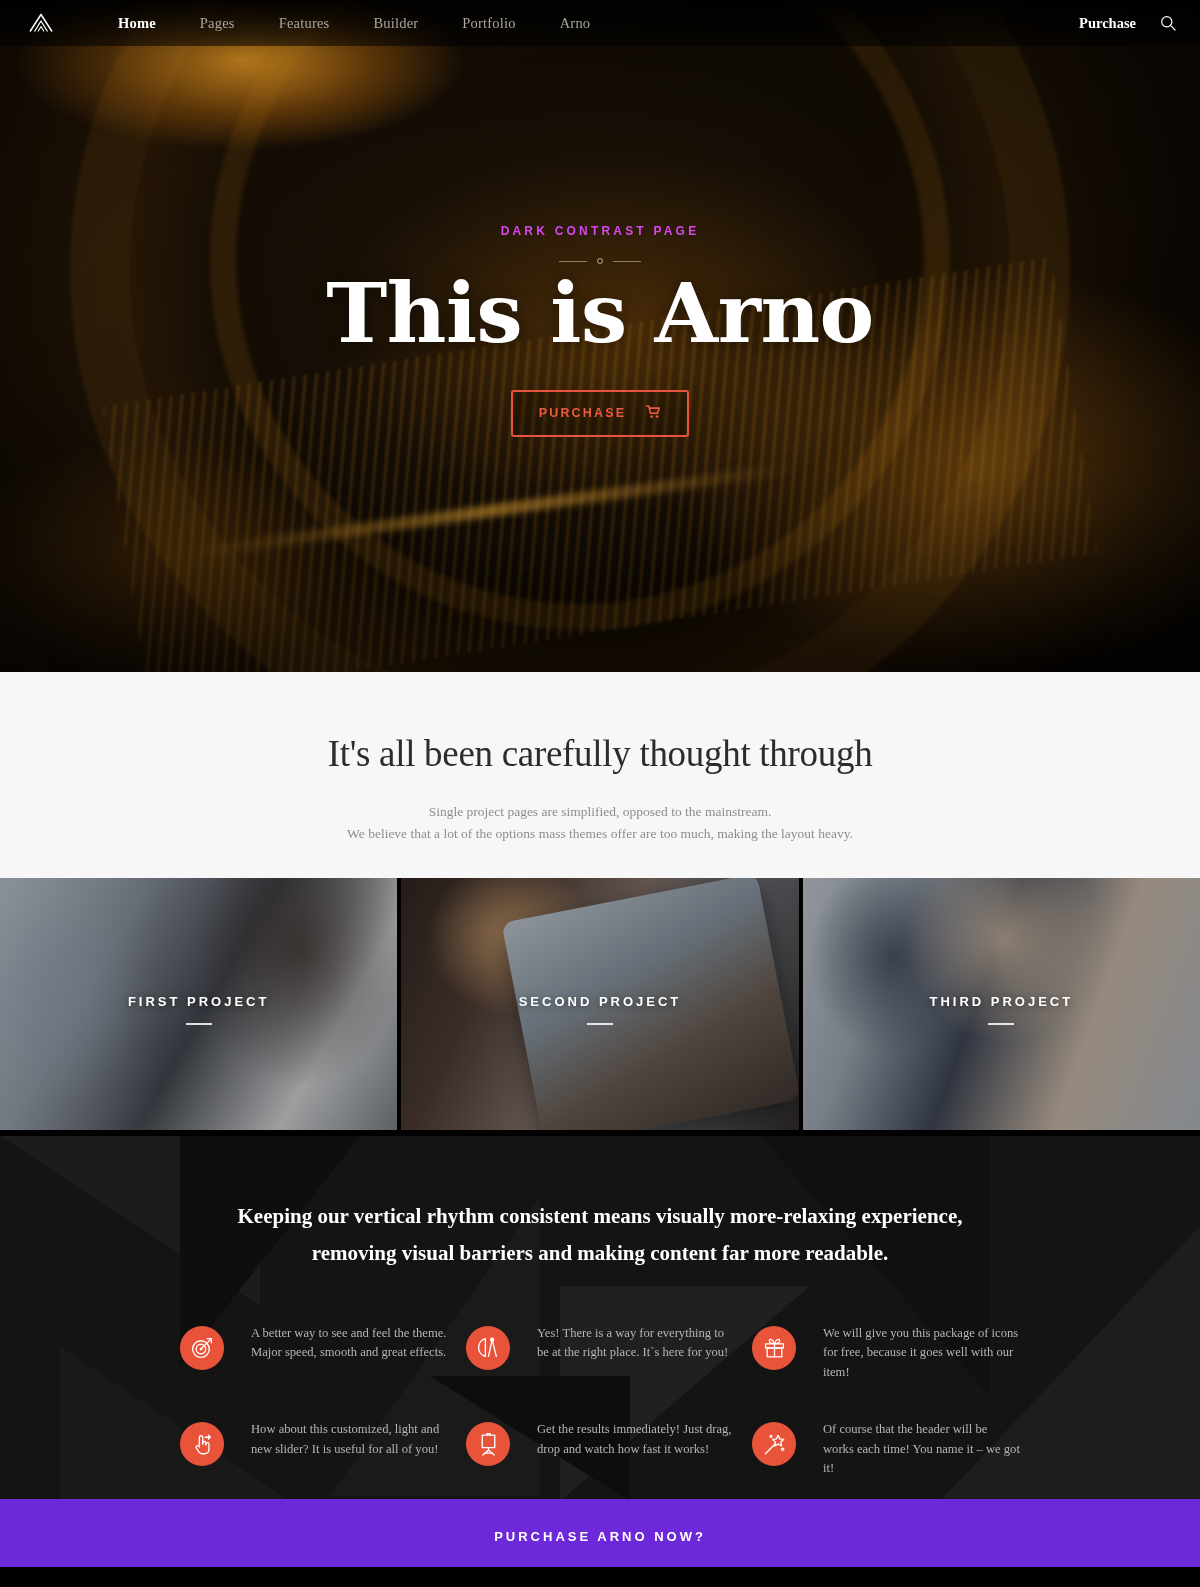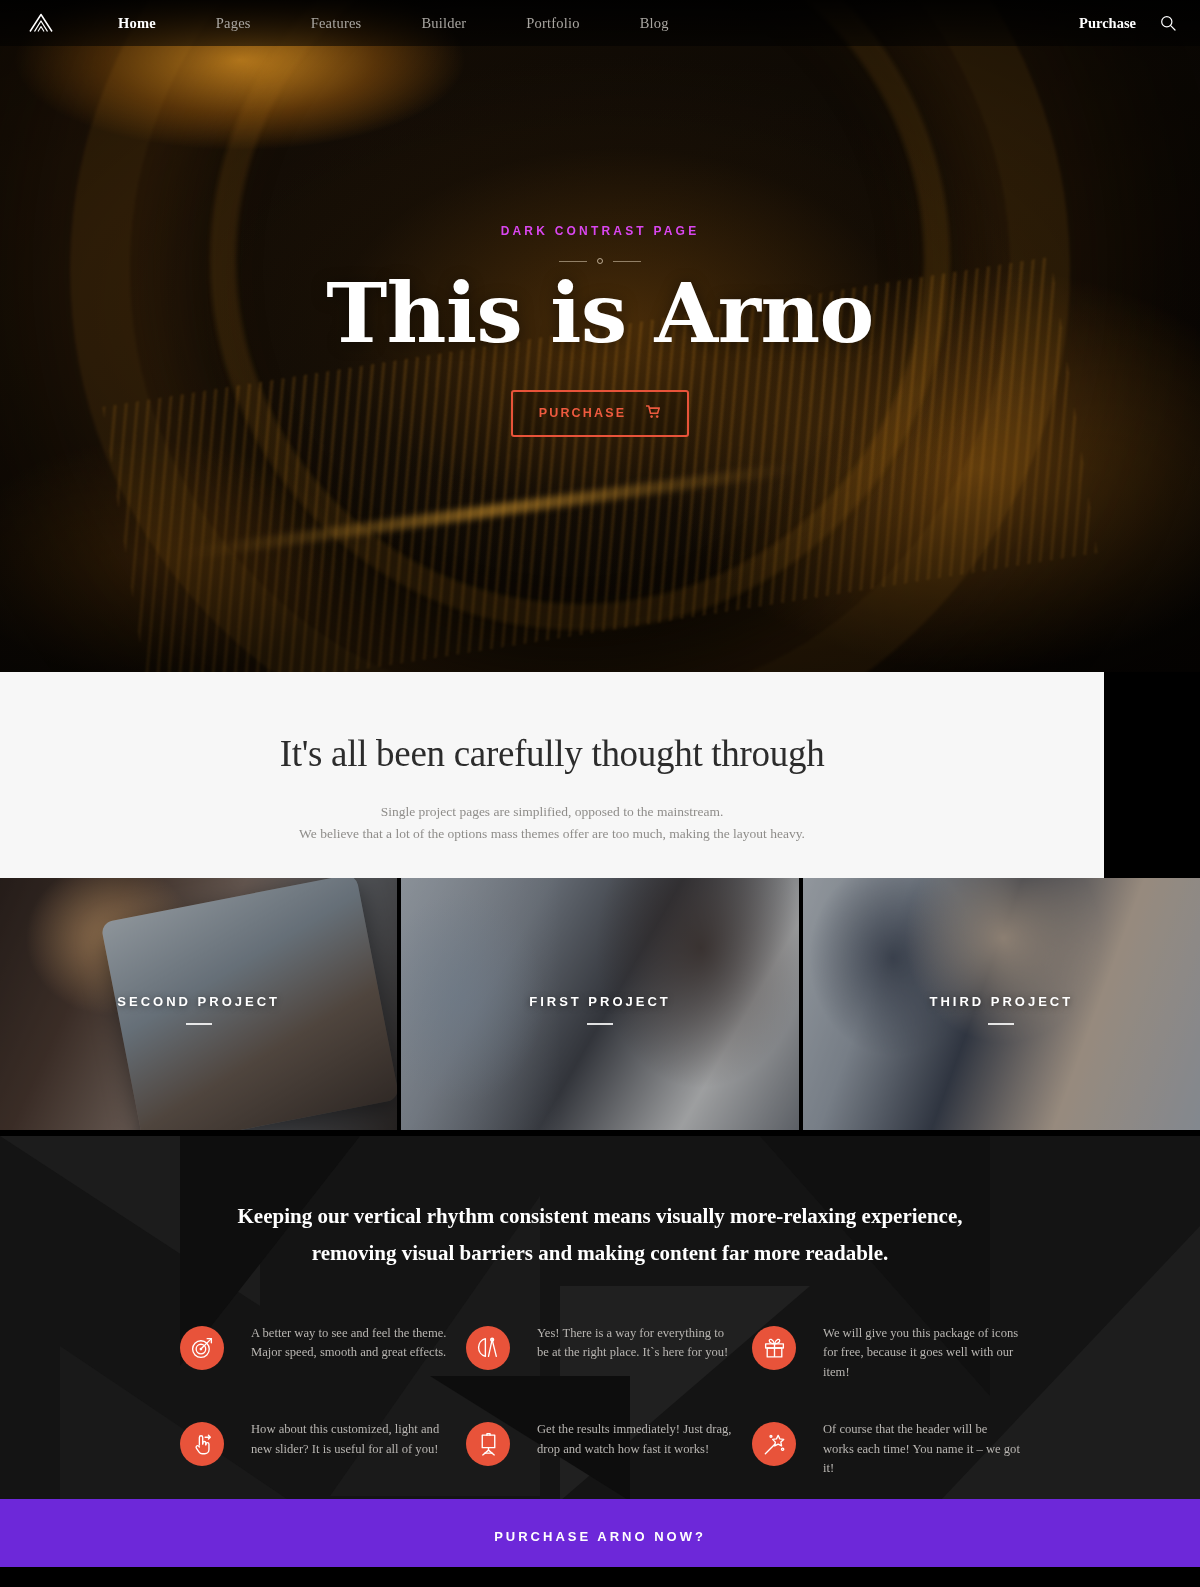--- a/index.html
+++ b/index.html
@@ -25,21 +25,21 @@
   }
   .logo {
     width: 30px; height: 30px;
     margin-left: 26px;
     display: flex; align-items: center; justify-content: center;
   }
   .nav-links {
     display: flex;
     align-items: center;
     margin-left: 40px;
-    gap: 16px;
+    gap: 0px;
   }
   .nav-link {
     color: #a9a6a1;
     font-size: 14.5px;
     font-family: "Liberation Serif", serif;
     padding: 4px 22px;
     cursor: pointer;
     white-space: nowrap;
     letter-spacing: .2px;
   }
@@ -187,21 +187,21 @@
     letter-spacing: 2.2px;
     font-family: "Liberation Sans", sans-serif;
     cursor: pointer;
     background: rgba(0,0,0,0.18);
   }
 
   
   .light-section {
     position: absolute;
     top: 672px; left: 0;
-    width: 1104px;
+    width: 1200px;
     height: 206px;
     background: #f7f7f7;
     text-align: center;
   }
   .lead-title {
     padding-top: 60px;
     color: #2c2c2c;
     font-size: 37px;
     font-family: "Liberation Serif", serif;
     font-weight: normal;
@@ -407,21 +407,21 @@
       <path d="M10 19.5L13 14.5L16 19.5" stroke="#ffffff" stroke-width="1.1" stroke-linejoin="round"></path>
     </svg>
   </div>
 
   <div class="nav-links">
     <a class="nav-link active">Home</a>
     <a class="nav-link">Pages</a>
     <a class="nav-link">Features</a>
     <a class="nav-link">Builder</a>
     <a class="nav-link">Portfolio</a>
-    <a class="nav-link">Blog</a>
+    <a class="nav-link">Arno</a>
   </div>
 
   <div class="nav-right">
     <span class="nav-purchase">Purchase</span>
     <span class="search-icon">
       <svg width="16" height="16" viewBox="0 0 16 16" fill="none">
         <circle cx="6.8" cy="6.8" r="5.1" stroke="#ffffff" stroke-width="1.2"></circle>
         <path d="M10.7 10.7L15 15" stroke="#ffffff" stroke-width="1.2" stroke-linecap="round"></path>
       </svg>
     </span>
@@ -430,34 +430,34 @@
 
 <section class="light-section">
   <h2 class="lead-title">It's all been carefully thought through</h2>
   <p class="lead-sub">
     <span>Single project pages are simplified, opposed to the mainstream.</span><br>
     <span>We believe that a lot of the options mass themes offer are too much, making the layout heavy.</span>
   </p>
 </section>
 
 <section class="gallery">
+  <div class="gal-item gal-1">
+    <div class="gal-bg"></div>
+    <div class="gal-overlay"></div>
+    <div class="gal-label-wrap">
+      <span class="gal-label">FIRST PROJECT</span>
+      <span class="gal-underline"></span>
+    </div>
+  </div>
+
   <div class="gal-item gal-2">
     <div class="gal-bg"></div>
     <div class="gal-overlay"></div>
     <div class="gal-label-wrap">
       <span class="gal-label">SECOND PROJECT</span>
-      <span class="gal-underline"></span>
-    </div>
-  </div>
-
-  <div class="gal-item gal-1">
-    <div class="gal-bg"></div>
-    <div class="gal-overlay"></div>
-    <div class="gal-label-wrap">
-      <span class="gal-label">FIRST PROJECT</span>
       <span class="gal-underline"></span>
     </div>
   </div>
 
   <div class="gal-item gal-3">
     <div class="gal-bg"></div>
     <div class="gal-overlay"></div>
     <div class="gal-label-wrap">
       <span class="gal-label">THIRD PROJECT</span>
       <span class="gal-underline"></span>

